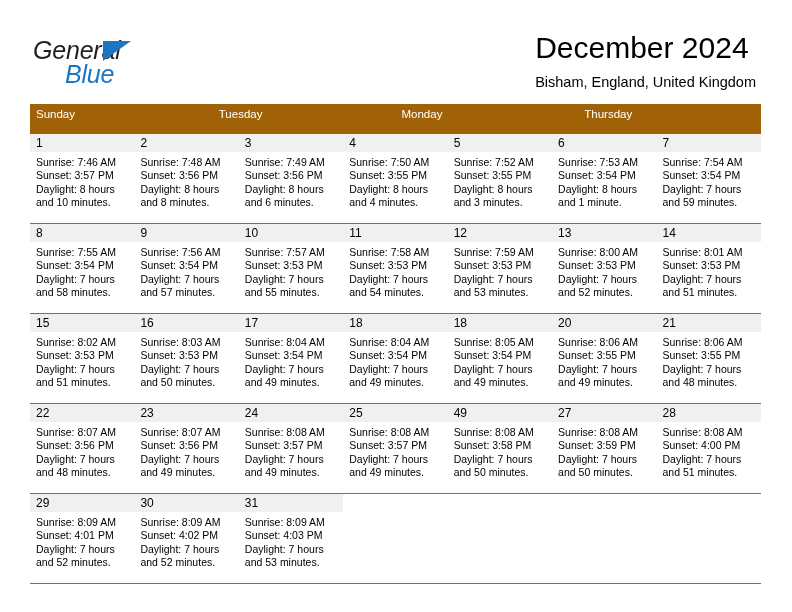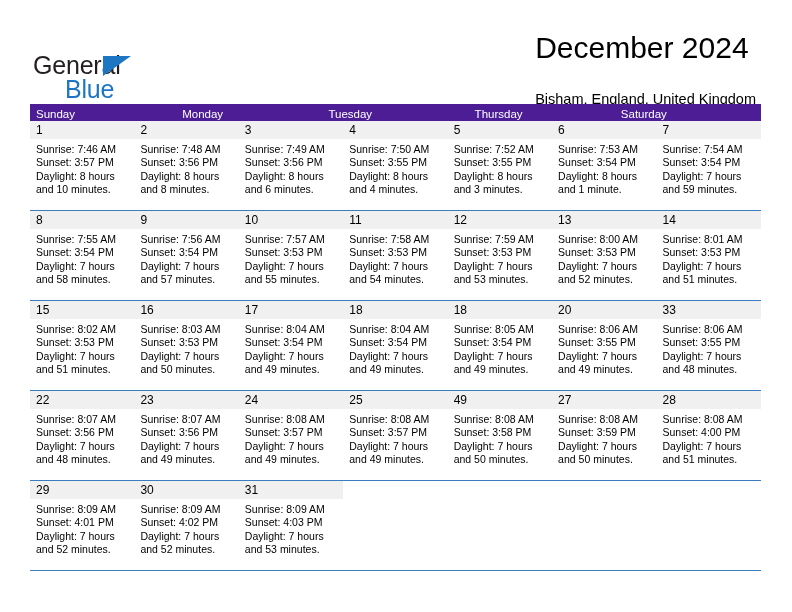--- a/index.html
+++ b/index.html
@@ -27,23 +27,24 @@
     position: absolute;
     left: 0;
     top: 0;
     width: 792px;
     height: 100px;
   }
 
   .logo {
     position: absolute;
     left: 33px;
-    top: 51px;
+    top: 36px;
     width: 180px;
     height: 50px;
+    font-style: italic;
   }
   .logo-general {
     position: absolute;
     left: 0;
     top: 0;
     font-size: 25px;
     letter-spacing: -0.2px;
     color: #231f20;
     font-family: "Liberation Sans", sans-serif;
   }
@@ -76,37 +77,37 @@
     font-weight: normal;
     color: #000000;
     line-height: 36px;
     white-space: nowrap;
   }
   .cal-subtitle {
     font-size: 14.5px;
     font-weight: normal;
     color: #000000;
     line-height: 20px;
-    margin-top: 23px;
+    margin-top: 6px;
     white-space: nowrap;
   }
 
   
   .calendar {
     position: absolute;
     left: 30px;
     top: 104px;
     width: 731px;
   }
 
   .weekdays {
     display: flex;
     width: 100%;
-    background: #4c1d95;
-    height: 17px;
+    background: #a16207;
+    height: 30px;
   }
   .weekday {
     flex: 1 1 0;
     color: #ffffff;
     font-size: 11.5px;
     line-height: 21px;
     padding-left: 6px;
     box-sizing: border-box;
     white-space: nowrap;
   }
@@ -175,24 +176,23 @@
       <div class="cal-title">December 2024</div>
       <div class="cal-subtitle">Bisham, England, United Kingdom</div>
     </div>
 
   </div>
 
   <div class="calendar">
 
     <div class="weekdays">
       <div class="weekday">Sunday</div>
+      <div class="weekday">Tuesday</div>
       <div class="weekday">Monday</div>
-      <div class="weekday">Tuesday</div>
       <div class="weekday">Thursday</div>
-      <div class="weekday">Saturday</div>
     </div>
 
     <div id="weeks-container">
         <div class="week first">
           <div class="day">
             <span class="daynum">1</span>
             <div class="lines">
               <div class="line">Sunrise: 7:46 AM</div>
               <div class="line">Sunset: 3:57 PM</div>
               <div class="line">Daylight: 8 hours</div>
@@ -368,21 +368,21 @@
           <div class="day">
             <span class="daynum">20</span>
             <div class="lines">
               <div class="line">Sunrise: 8:06 AM</div>
               <div class="line">Sunset: 3:55 PM</div>
               <div class="line">Daylight: 7 hours</div>
               <div class="line">and 49 minutes.</div>
             </div>
           </div>
           <div class="day">
-            <span class="daynum">33</span>
+            <span class="daynum">21</span>
             <div class="lines">
               <div class="line">Sunrise: 8:06 AM</div>
               <div class="line">Sunset: 3:55 PM</div>
               <div class="line">Daylight: 7 hours</div>
               <div class="line">and 48 minutes.</div>
             </div>
           </div>
         </div>
         <div class="week">
           <div class="day">

